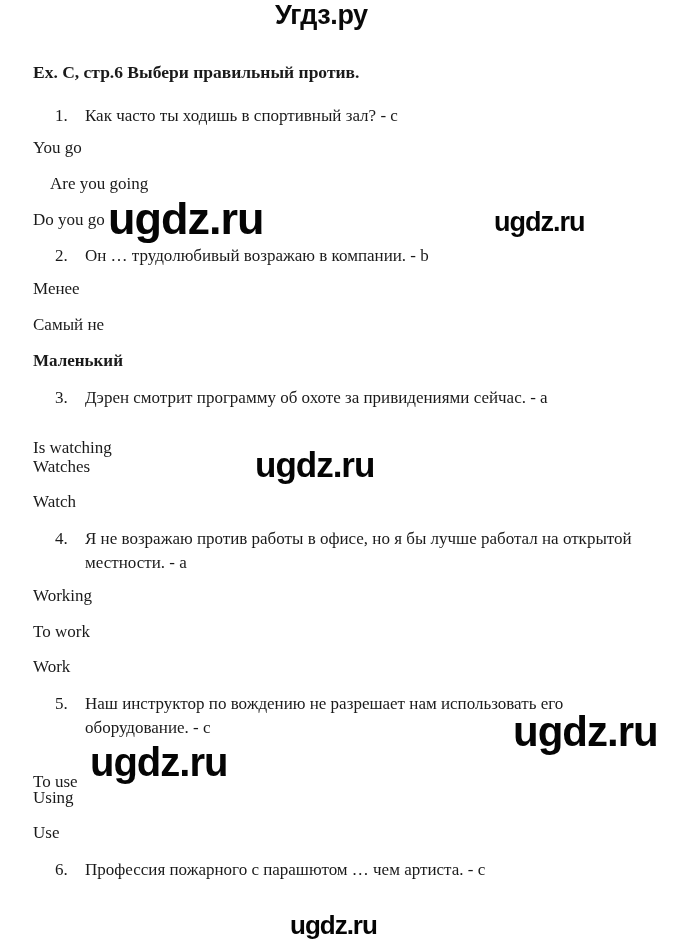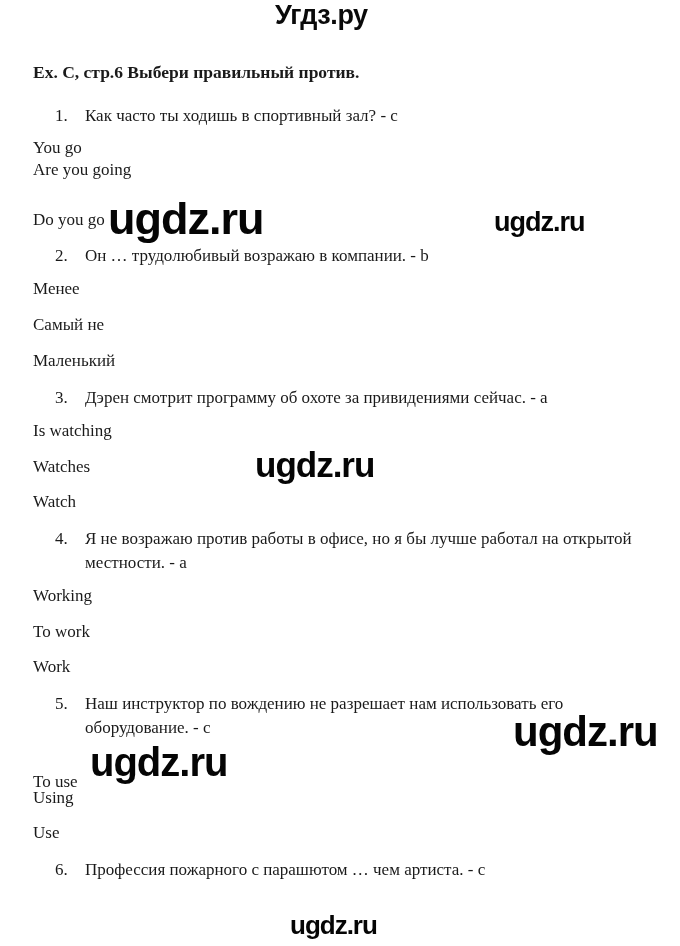--- a/index.html
+++ b/index.html
@@ -82,36 +82,36 @@
   <div class="logo">Угдз.ру</div>
 
   <div class="doc">
     <div class="heading">Ex. C, стр.6 Выбери правильный против.</div>
 
     <div class="qitem" style="top:104px;">
       <span class="num">1.</span>
       <span class="qtext">Как часто ты ходишь в спортивный зал? - c</span>
     </div>
     <div class="opt" style="top:138px;">You go</div>
-    <div class="opt" style="top:160px;">Are you going</div>
+    <div class="opt" style="top:174px;margin-left:17px;">Are you going</div>
     <div class="opt" style="top:210px;">Do you go</div>
 
     <div class="qitem" style="top:244px;">
       <span class="num">2.</span>
       <span class="qtext">Он … трудолюбивый возражаю в компании. - b</span>
     </div>
     <div class="opt" style="top:279px;">Менее</div>
     <div class="opt" style="top:315px;">Самый не</div>
-    <div class="opt" style="top:351px;">Маленький</div>
+    <div class="opt" style="top:351px;font-weight:bold;">Маленький</div>
 
     <div class="qitem" style="top:386px;">
       <span class="num">3.</span>
       <span class="qtext">Дэрен смотрит программу об охоте за привидениями сейчас. - a</span>
     </div>
-    <div class="opt" style="top:421px;">Is watching</div>
+    <div class="opt" style="top:438px;">Is watching</div>
     <div class="opt" style="top:457px;">Watches</div>
     <div class="opt" style="top:492px;">Watch</div>
 
     <div class="qitem" style="top:527px;">
       <span class="num">4.</span>
       <span class="qtext">Я не возражаю против работы в офисе, но я бы лучше работал на открытой местности. - a</span>
     </div>
     <div class="opt" style="top:586px;">Working</div>
     <div class="opt" style="top:622px;">To work</div>
     <div class="opt" style="top:657px;">Work</div>

